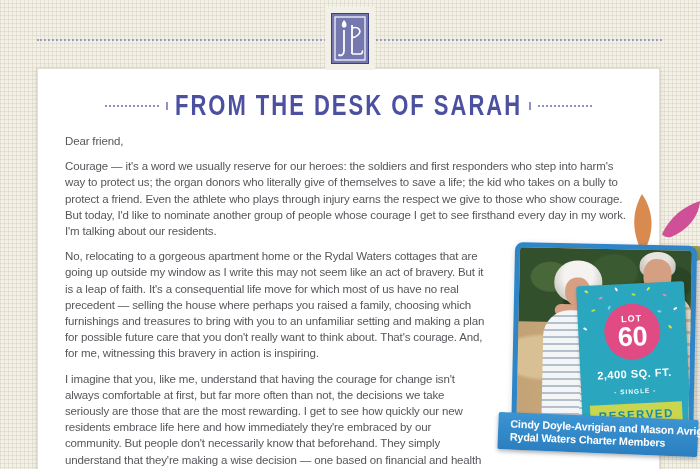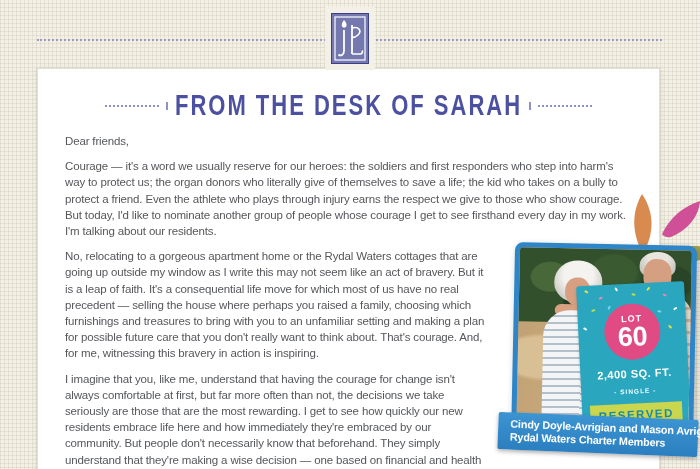--- a/index.html
+++ b/index.html
@@ -161,21 +161,21 @@
     <div class="headline">
       <span class="dots"></span>
       <span class="tick"></span>
       <span class="title">FROM THE DESK OF SARAH</span>
       <span class="tick"></span>
       <span class="dots"></span>
     </div>
 
     <div class="article">
 
-      <p>Dear friends,</p>
+      <p>Dear friend,</p>
 
       <p>Courage — it's a word we usually reserve for our heroes: the soldiers and first responders who step into harm's way to protect us; the organ donors who literally give of themselves to save a life; the kid who takes on a bully to protect a friend. Even the athlete who plays through injury earns the respect we give to those who show courage. But today, I'd like to nominate another group of people whose courage I get to see firsthand every day in my work. I'm talking about our residents.</p>
 
       <div class="photo-group">
 
         <div class="leaves">
           <svg width="100" height="112" viewBox="0 0 100 112">
             <path d="M20,2 C32,20 33,40 21,62 C10,42 9,21 20,2 Z" fill="#d98a4f"></path>
             <path d="M40,42 C48,25 62,14 78,9 C77,24 66,38 49,45 C45,46 41,44 40,42 Z" fill="#cf5096"></path>
             <path d="M34,66 C52,53 75,51 98,58 C81,71 55,75 34,66 Z" fill="#9ea14f"></path>

